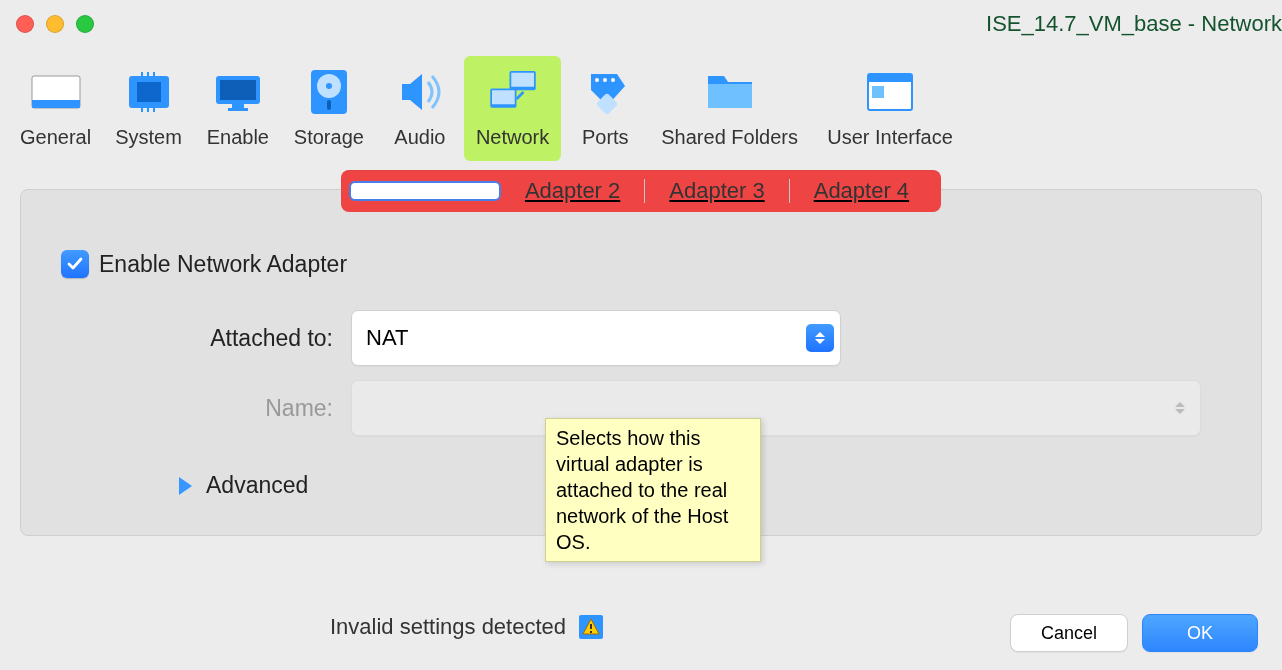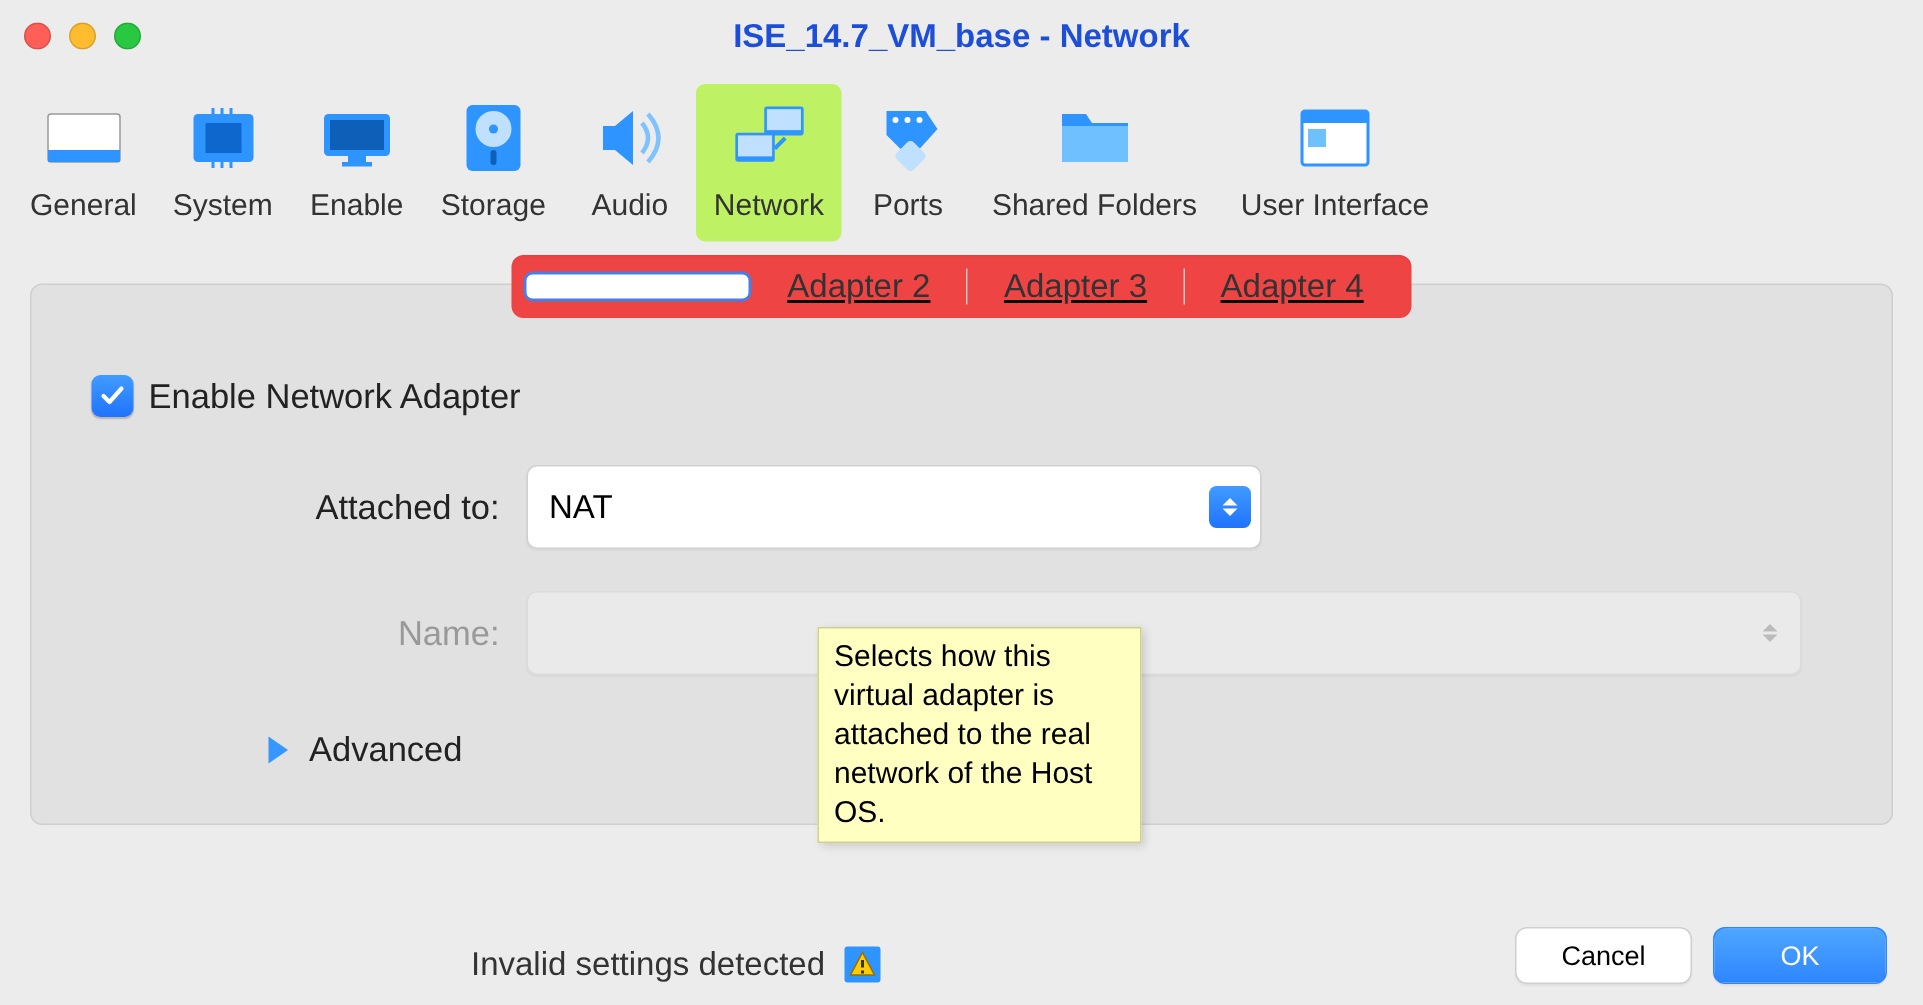--- a/index.html
+++ b/index.html
@@ -28,24 +28,24 @@
       height: 18px;
       border-radius: 50%;
       border: 1px solid rgba(0,0,0,0.15);
     }
     .tl-red { background: #ff5f57; }
     .tl-yellow { background: #febc2e; }
     .tl-green { background: #28c840; }
     .window-title {
       position: absolute;
       left: 0; right: 0;
-      text-align: center;
+      text-align: right;
       font-size: 22px;
-      font-weight: 700;
-      color: #1d4ed8;
+      font-weight: 400;
+      color: #14532d;
       pointer-events: none;
     }
     
     
     .toolbar {
       display: flex;
       padding: 8px 8px 0;
       gap: 0;
     }
     .tool-item {
@@ -141,21 +141,21 @@
       box-shadow: 0 1px 1px rgba(0,0,0,0.2);
     }
     .checkbox-label {
       font-size: 23px;
       color: #222;
     }
     
     .form-row {
       display: flex;
       align-items: center;
-      margin-bottom: 28px;
+      margin-bottom: 14px;
     }
     .form-label {
       width: 290px;
       text-align: right;
       font-size: 23px;
       color: #222;
       padding-right: 18px;
     }
     .form-label.disabled { color: #999; }
     
@@ -233,24 +233,24 @@
       padding: 6px 10px;
       font-size: 20px;
       line-height: 1.3;
       box-shadow: 2px 2px 6px rgba(0,0,0,0.15);
     }
     
     
     .footer {
       position: absolute;
       bottom: 0;
-      left: 0; right: 0;
+      left: 16px; right: 0;
       height: 56px;
       display: flex;
-      align-items: flex-end;
+      align-items: flex-start;
       padding: 0 24px 14px;
     }
     .footer-msg {
       font-size: 22px;
       color: #333;
       margin-left: 290px;
     }
     .warn-icon {
       margin-left: 12px;
       width: 26px;

